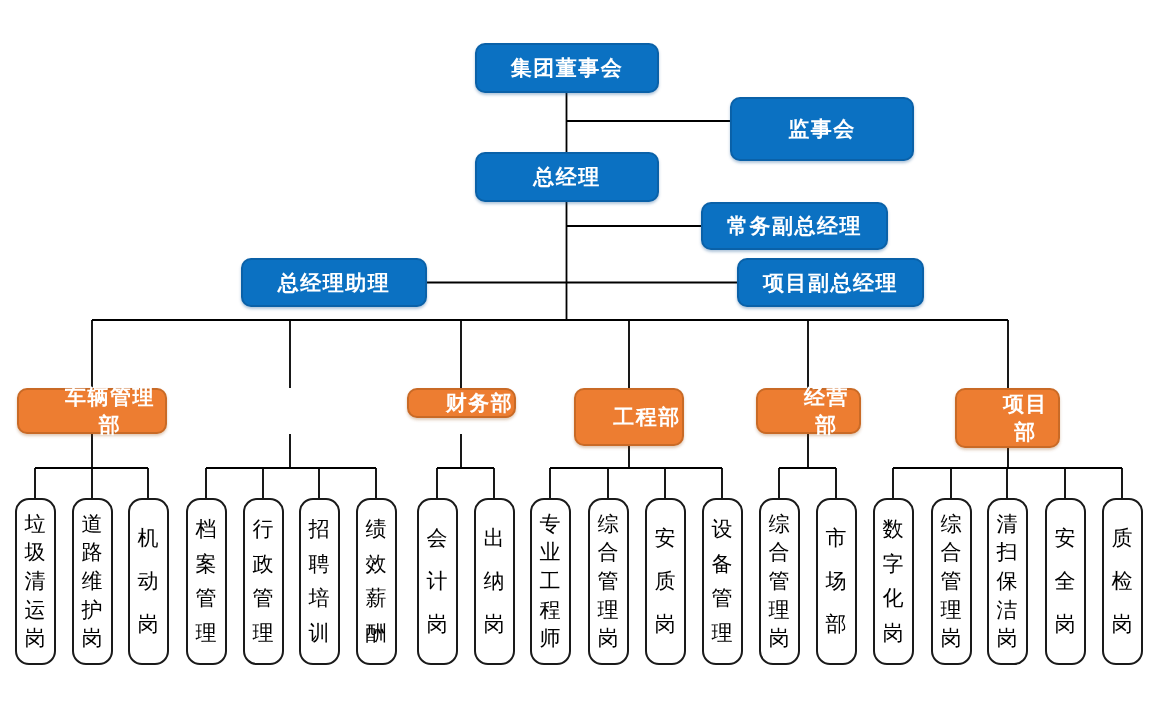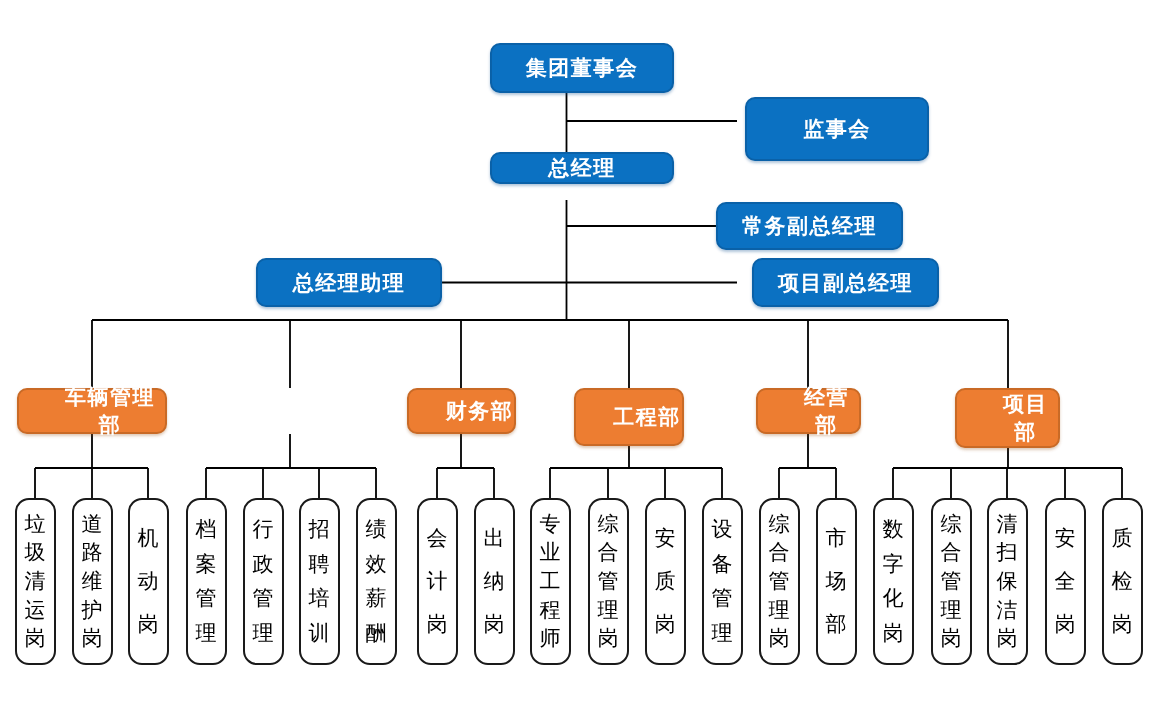--- a/index.html
+++ b/index.html
@@ -11,21 +11,20 @@
   .links{position:absolute;left:0;top:0;z-index:1;}
   .node{
     position:absolute;z-index:2;box-sizing:border-box;
     display:flex;align-items:center;justify-content:center;
     border-radius:10px;text-align:center;
   }
   .blue{
     background:#0b71c2;border:2px solid #0a61a8;color:#ffffff;
     font-weight:bold;font-size:21px;letter-spacing:1.5px;
     box-shadow:0 2px 3px rgba(30,90,150,0.35);
-    margin-left:15px;
   }
   .orange{
     background:#ed7d31;border:2px solid #c96a26;color:#ffffff;
     font-weight:bold;font-size:21px;letter-spacing:1.5px;
     box-shadow:0 2px 3px rgba(150,80,20,0.3);
     padding-left:36px;
   }
   .pos{
     background:#ffffff;border:2.5px solid #1a1a1a;border-radius:14px;
     color:#000000;font-size:21px;line-height:1;
@@ -56,32 +55,32 @@
       M461,434 V468 M437,468 H494 M437,468 V498 M494,468 V498
       M629,434 V468 M550,468 H722 M550,468 V498 M608,468 V498 M665,468 V498 M722,468 V498
       M808,434 V468 M779,468 H836 M779,468 V498 M836,468 V498
       M1008,434 V468 M893,468 H1122 M893,468 V498 M951,468 V498 M1007,468 V498 M1065,468 V498 M1122,468 V498"></path>
   </svg>
 
   <div class="node blue" style="left:475px;top:43px;width:184px;height:50px">集团董事会</div>
 
   <div class="node blue" style="left:730px;top:97px;width:184px;height:64px">监事会</div>
 
-  <div class="node blue" style="left:475px;top:152px;width:184px;height:32px">总经理</div>
+  <div class="node blue" style="left:475px;top:152px;width:184px;height:50px">总经理</div>
 
   <div class="node blue" style="left:701px;top:202px;width:187px;height:48px">常务副总经理</div>
 
   <div class="node blue" style="left:737px;top:258px;width:187px;height:49px">项目副总经理</div>
 
   <div class="node blue" style="left:241px;top:258px;width:186px;height:49px">总经理助理</div>
 
   <div class="node orange" style="left:17px;top:388px;width:150px;height:46px">车辆管理部</div>
 
 
-  <div class="node orange" style="left:407px;top:388px;width:109px;height:46px">财务部</div>
+  <div class="node orange" style="left:407px;top:388px;width:109px;height:30px">财务部</div>
 
   <div class="node orange" style="left:574px;top:388px;width:110px;height:58px">工程部</div>
 
   <div class="node orange" style="left:756px;top:388px;width:105px;height:46px">经营部</div>
 
   <div class="node orange" style="left:955px;top:388px;width:105px;height:60px">项目部</div>
 
   <div class="node pos vtext" style="left:14.5px;top:498px;width:41px;height:167px">
       <span>垃</span>
       <span>圾</span>

